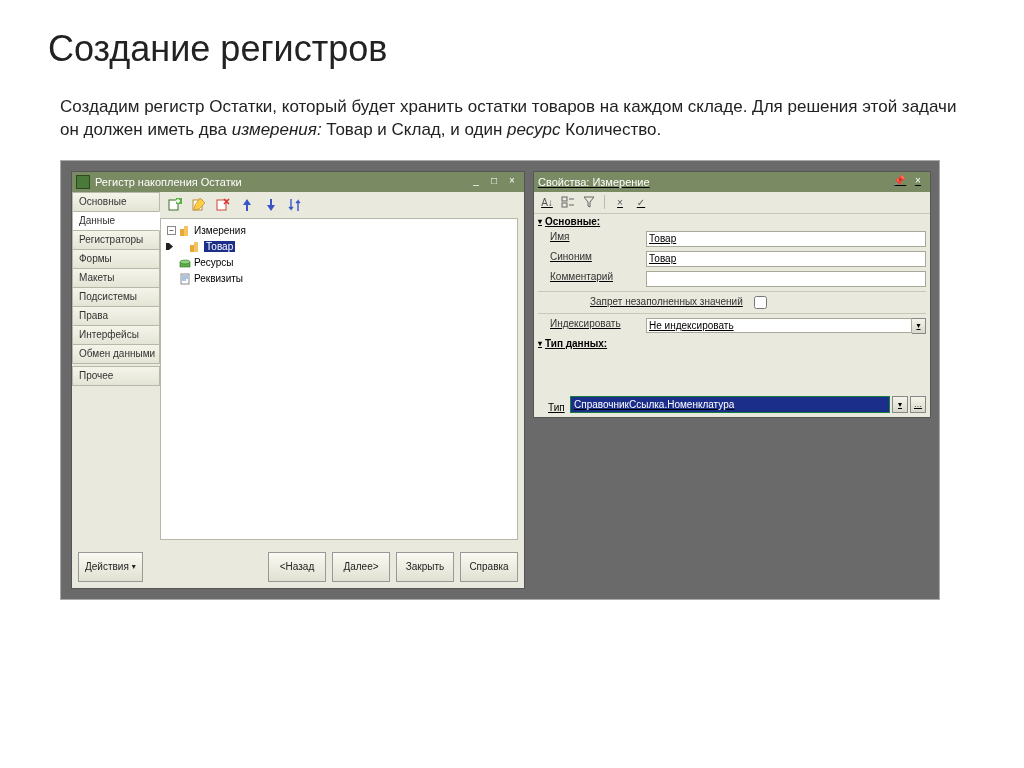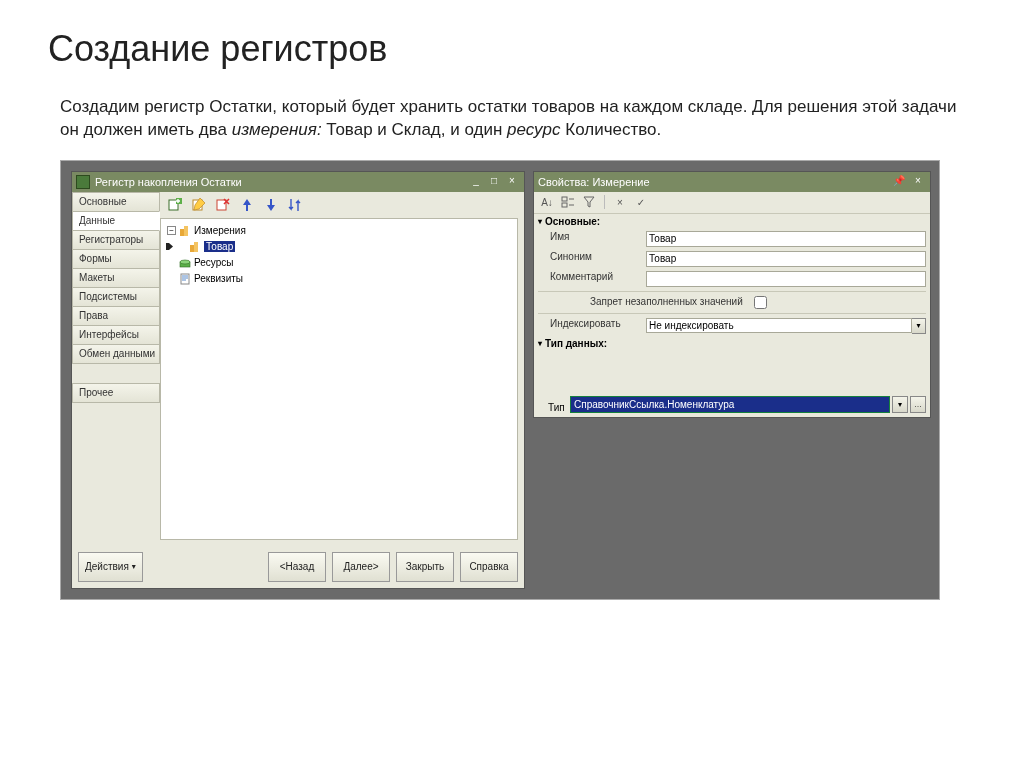--- a/index.html
+++ b/index.html
@@ -50,21 +50,21 @@
     height: 20px;
     font-size: 10px;
     padding: 3px 6px;
     border: 1px solid #b8b8a8;
     background: linear-gradient(#f4f4ea,#e4e4d6);
     margin: 0 0 -1px 0;
     cursor: pointer;
     color: #333;
     white-space: nowrap; overflow: hidden;
   }
-  .tab-item.sep { margin-top: 20px; }
+  .tab-item.sep { margin-top: 3px; }
   .tab-item.active {
     background: #fff;
     border-right: 1px solid #fff;
     position: relative; z-index: 2;
   }
 
   .main-pane-left {
     flex:1;
     display:flex; flex-direction:column;
   }
@@ -114,21 +114,21 @@
   }
   .btn.small-drop::after { content:" ▾"; font-size:8px; margin-left:3px; }
 
   
   .win-right {
     position:absolute;
     left: 472px; top: 10px;
     width: 398px;
     border: 1px solid #555;
     background:#e9e9dd;
-    display:flex; flex-direction:column;
+    display:flex; flex-direction:column;text-decoration:underline;
   }
   .win-right .titlebar { background:#7a8a62; }
   .win-right .titlebar .pin { font-size:10px; margin-left:4px; }
   .prop-toolbar {
     height:22px;
     background:#e9e9dd;
     border-bottom:1px solid #c8c8b8;
     display:flex; align-items:center;
     padding:0 4px; gap:3px;
   }

